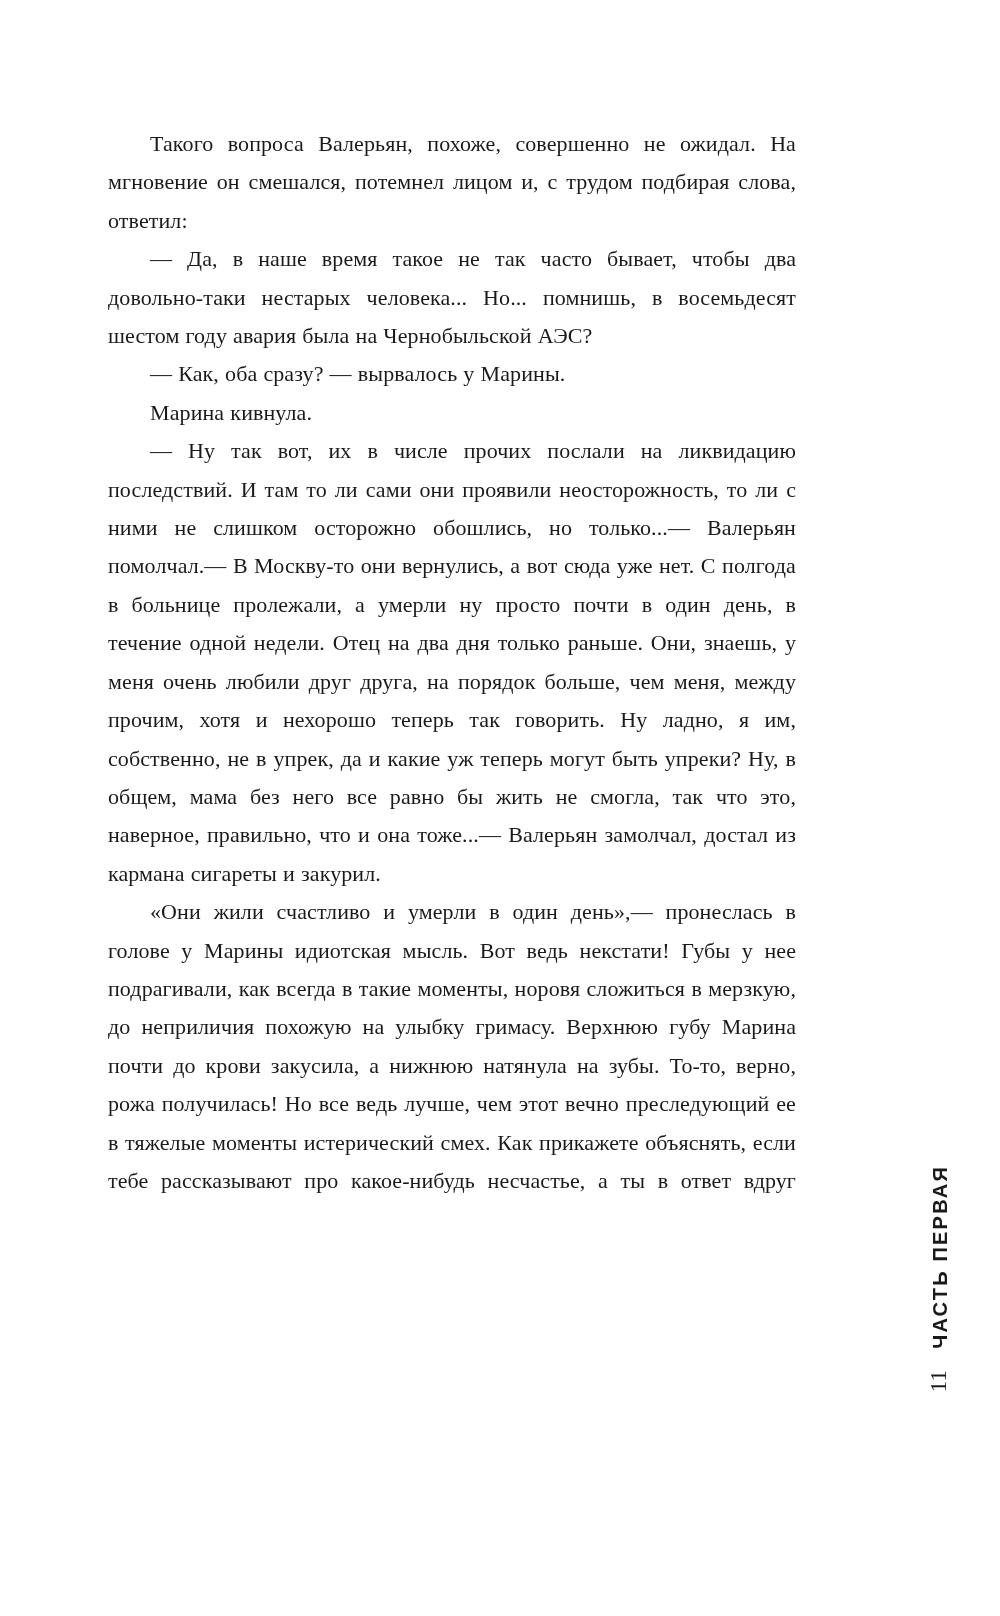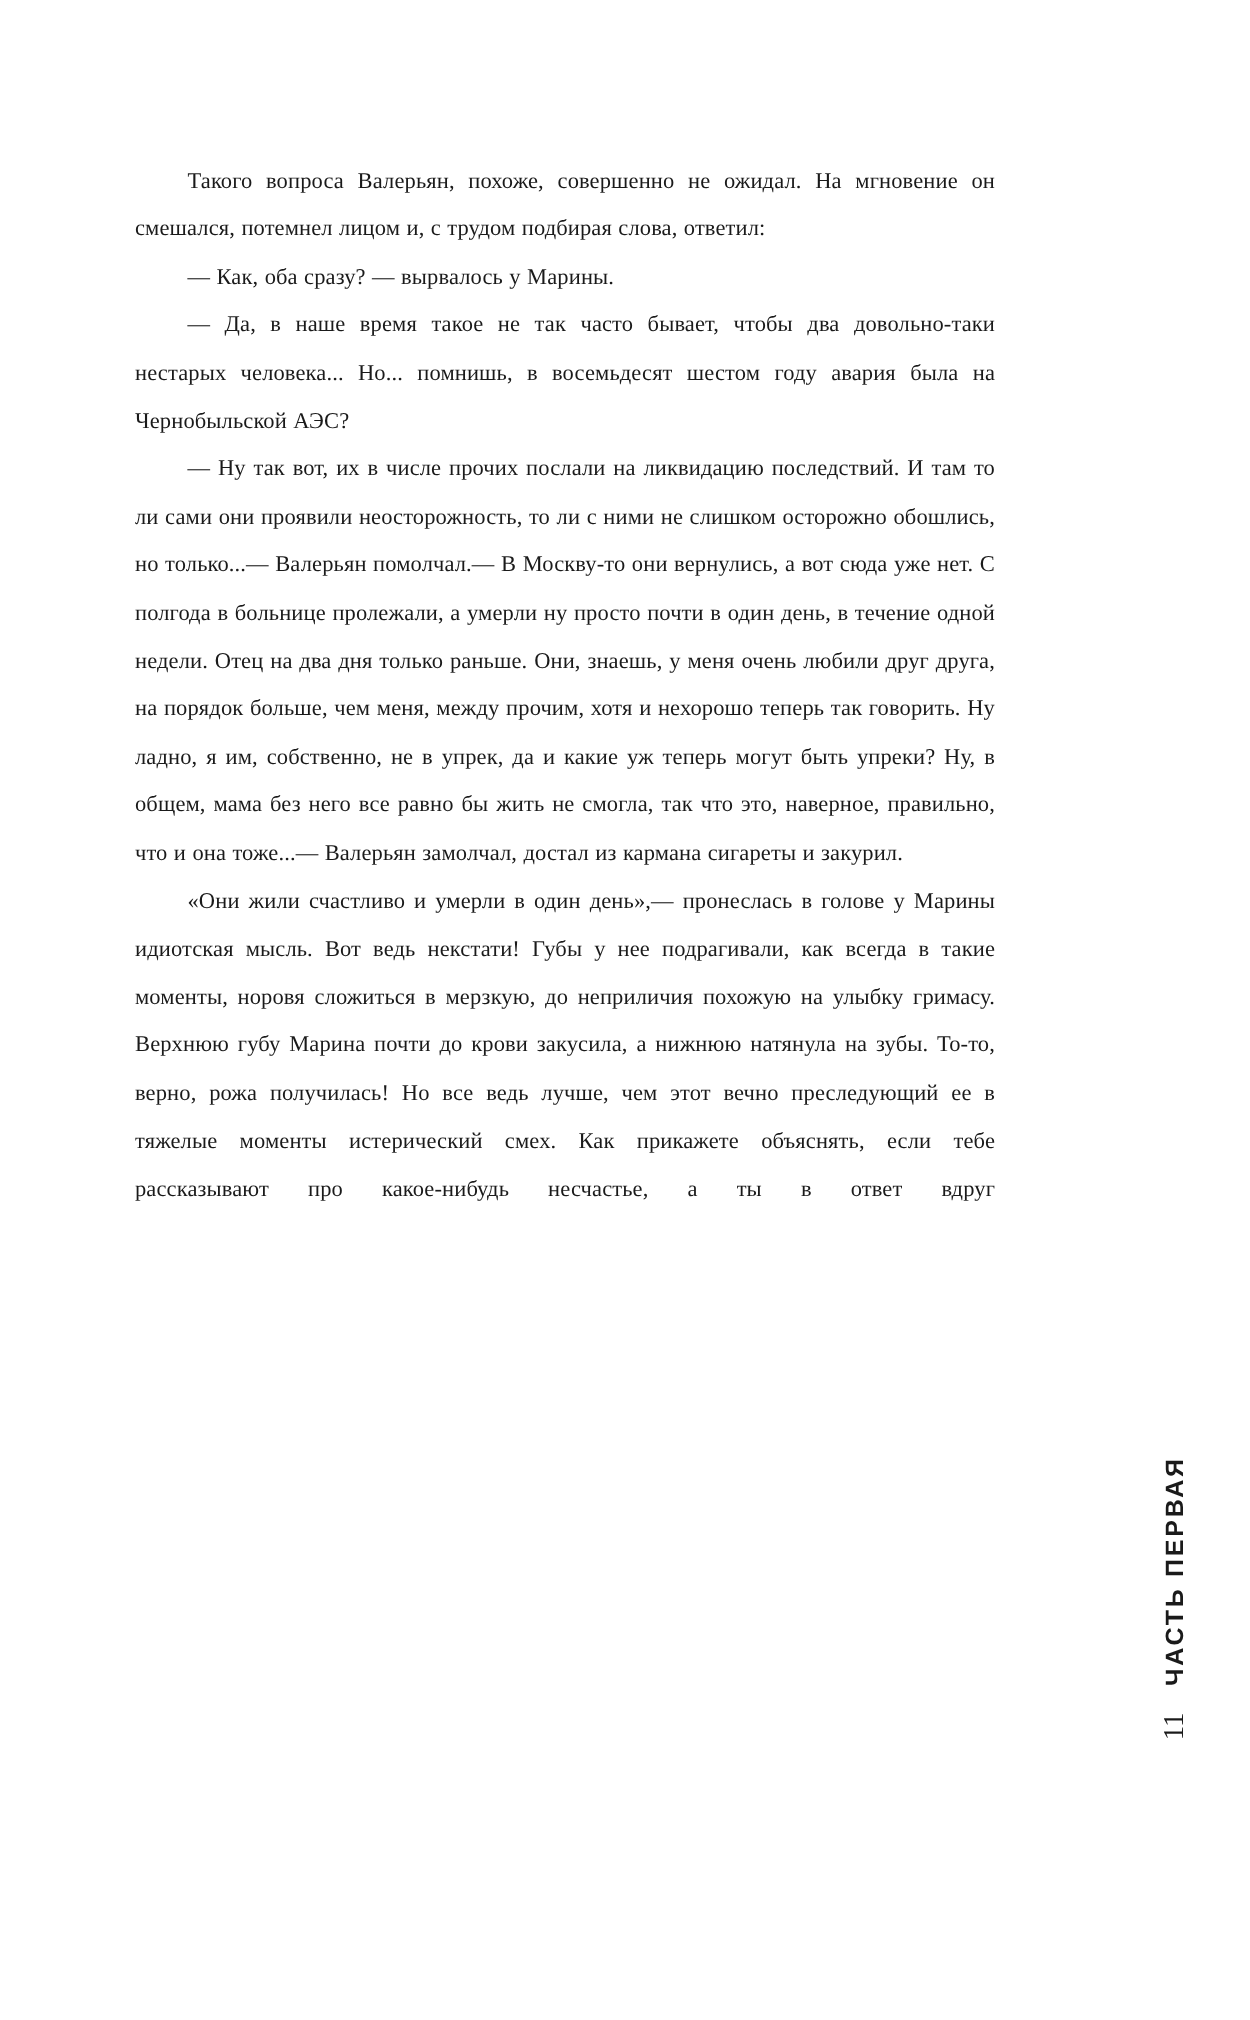--- a/index.html
+++ b/index.html
@@ -23,21 +23,21 @@
     height: 1616px;
   }
   .text-column {
     position: absolute;
     left: 108px;
     top: 125px;
     width: 688px;
   }
   .para {
     margin: 0;
-    font-size: 18px;
+    font-size: 22px;
     line-height: 38.4px;
     text-align: justify;
     text-justify: inter-word;
     letter-spacing: 0.1px;
     word-spacing: 0.5px;
     text-indent: 0;
   }
   .para.indent {
     text-indent: 42px;
   }
@@ -78,22 +78,23 @@
     font-family: "Liberation Serif", serif;
   }
 </style>
 </head>
 <body>
 
 <div class="page">
 
   <div class="text-column">
     <p class="para indent">Такого вопроса Валерьян, похоже, совершенно не ожидал. На мгновение он смешался, потемнел лицом и, с трудом подбирая слова, ответил:</p>
+    <p class="para indent">— Да, в наше время такое не так часто бывает, чтобы два довольно-таки нестарых человека... Но... помнишь, в восемьдесят шестом году авария была на Чернобыльской АЭС?</p>
     <p class="para indent">— Как, оба сразу? — вырвалось у Марины.</p>
-    <p class="para indent">— Да, в наше время такое не так часто бывает, чтобы два довольно-таки нестарых человека... Но... помнишь, в восемьдесят шестом году авария была на Чернобыльской АЭС?</p>
+    <p class="para indent">Марина кивнула.</p>
     <p class="para indent">— Ну так вот, их в числе прочих послали на ликвидацию последствий. И там то ли сами они проявили неосторожность, то ли с ними не слишком осторожно обошлись, но только...— Валерьян помолчал.— В Москву-то они вернулись, а вот сюда уже нет. С полгода в больнице пролежали, а умерли ну просто почти в один день, в течение одной недели. Отец на два дня только раньше. Они, знаешь, у меня очень любили друг друга, на порядок больше, чем меня, между прочим, хотя и нехорошо теперь так говорить. Ну ладно, я им, собственно, не в упрек, да и какие уж теперь могут быть упреки? Ну, в общем, мама без него все равно бы жить не смогла, так что это, наверное, правильно, что и она тоже...— Валерьян замолчал, достал из кармана сигареты и закурил.</p>
     <p class="para indent last-line-stretch">«Они жили счастливо и умерли в один день»,— пронеслась в голове у Марины идиотская мысль. Вот ведь некстати! Губы у нее подрагивали, как всегда в такие моменты, норовя сложиться в мерзкую, до неприличия похожую на улыбку гримасу. Верхнюю губу Марина почти до крови закусила, а нижнюю натянула на зубы. То-то, верно, рожа получилась! Но все ведь лучше, чем этот вечно преследующий ее в тяжелые моменты истерический смех. Как прикажете объяснять, если тебе рассказывают про какое-нибудь несчастье, а ты в ответ вдруг</p>
   </div>
 
   <div class="side-marks">
     <div class="part-label">ЧАСТЬ ПЕРВАЯ</div>
     <div class="page-number">11</div>
   </div>
 
 </div>

